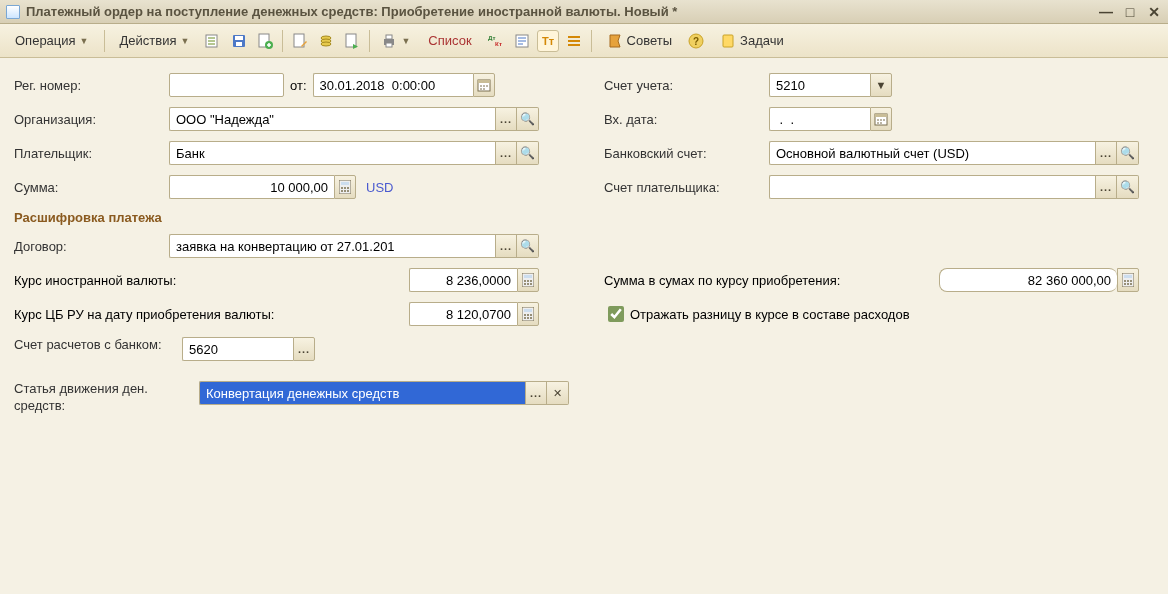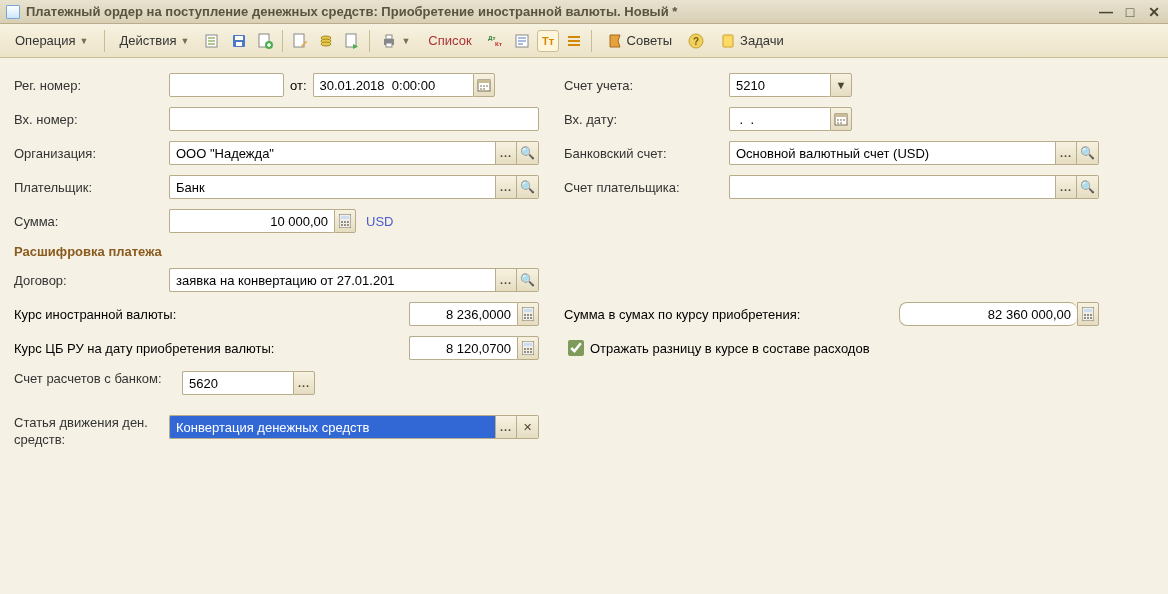--- a/index.html
+++ b/index.html
@@ -57,21 +57,21 @@
     width: 22px; height: 22px;
     display:flex; align-items:center; justify-content:center;
     border:1px solid transparent; border-radius:3px; cursor:pointer;
   }
   .tb-sep { width:1px; height:22px; background:#c9bd97; margin:0 2px; }
   .link-red { color:#a33; }
   .ico-img { width:16px; height:16px; }
 
   .form-area { padding: 10px 14px; }
   .row { display:flex; align-items:center; height:34px; }
-  .cols { display:flex; }
+  .cols { display:flex; gap: 40px; }
   .col { flex: 0 0 auto; }
   .col-left { width: 550px; }
   .col-right { width: 560px; }
   .lbl { display:inline-block; width: 155px; color:#333; }
   .lbl-w-contract { width: 155px; }
 
   .input {
     height: 24px;
     border: 1px solid #b8ad8a;
     background: #fff;
@@ -239,24 +239,20 @@
             <div class="ig-btn single">
               <svg width="14" height="14" viewBox="0 0 14 14">
                   <rect x="1" y="2" width="12" height="11" fill="#fff" stroke="#7a6f4f"></rect>
                   <rect x="1" y="2" width="12" height="3" fill="#c9bd97"></rect>
                   <path d="M3 8h2M6 8h2M9 8h2M3 11h2M6 11h2" stroke="#7a6f4f"></path>
                 </svg>
             </div>
           </div>
         </div>
         <div class="row">
-          <span class="lbl">Вх. номер:</span>
-          <input class="input" style="width: 370px;" value="">
-        </div>
-        <div class="row">
           <span class="lbl">Организация:</span>
           <div class="input-group">
             <input class="input" style="width: 326px;" value="ООО &quot;Надежда&quot;">
             <div class="ig-btn dots"></div>
             <div class="ig-btn mag">🔍</div>
           </div>
         </div>
         <div class="row">
           <span class="lbl">Плательщик:</span>
           <div class="input-group">
@@ -288,21 +284,21 @@
 
       <div class="col col-right">
         <div class="row">
           <span class="lbl" style="width:165px;">Счет учета:</span>
           <div class="input-group">
             <input class="input" style="width: 101px;" value="5210">
             <div class="ig-btn single drop-btn">▼</div>
           </div>
         </div>
         <div class="row">
-          <span class="lbl" style="width:165px;">Вх. дату:</span>
+          <span class="lbl" style="width:165px;">Вх. дата:</span>
           <div class="input-group">
             <input class="input" style="width: 101px;" value=" .  .">
             <div class="ig-btn single">
               <svg width="14" height="14" viewBox="0 0 14 14">
                   <rect x="1" y="2" width="12" height="11" fill="#fff" stroke="#7a6f4f"></rect>
                   <rect x="1" y="2" width="12" height="3" fill="#c9bd97"></rect>
                   <path d="M3 8h2M6 8h2M9 8h2M3 11h2M6 11h2" stroke="#7a6f4f"></path>
                 </svg>
             </div>
           </div>
@@ -406,20 +402,20 @@
       <span class="lbl" style="width:155px; line-height:1.3;">Счет расчетов с банком:</span>
       <div class="input-group">
         <input class="input" style="width: 111px;" value="5620">
         <div class="ig-btn single dots"></div>
       </div>
     </div>
 
     <div class="row" style="height:44px; align-items:flex-start; padding-top:6px;">
       <span class="lbl" style="width:155px; line-height:1.3;">Статья движения ден. средств:</span>
       <div class="input-group">
-        <input class="input input-selected" style="width: 326px;" value="Конвертация денежных средств">
+        <input class="input input-selected" style="width: 326px; margin-left: 30px;" value="Конвертация денежных средств">
         <div class="ig-btn dots"></div>
         <div class="ig-btn">✕</div>
       </div>
     </div>
 
   </div>
 </div>
 
 </body></html>

